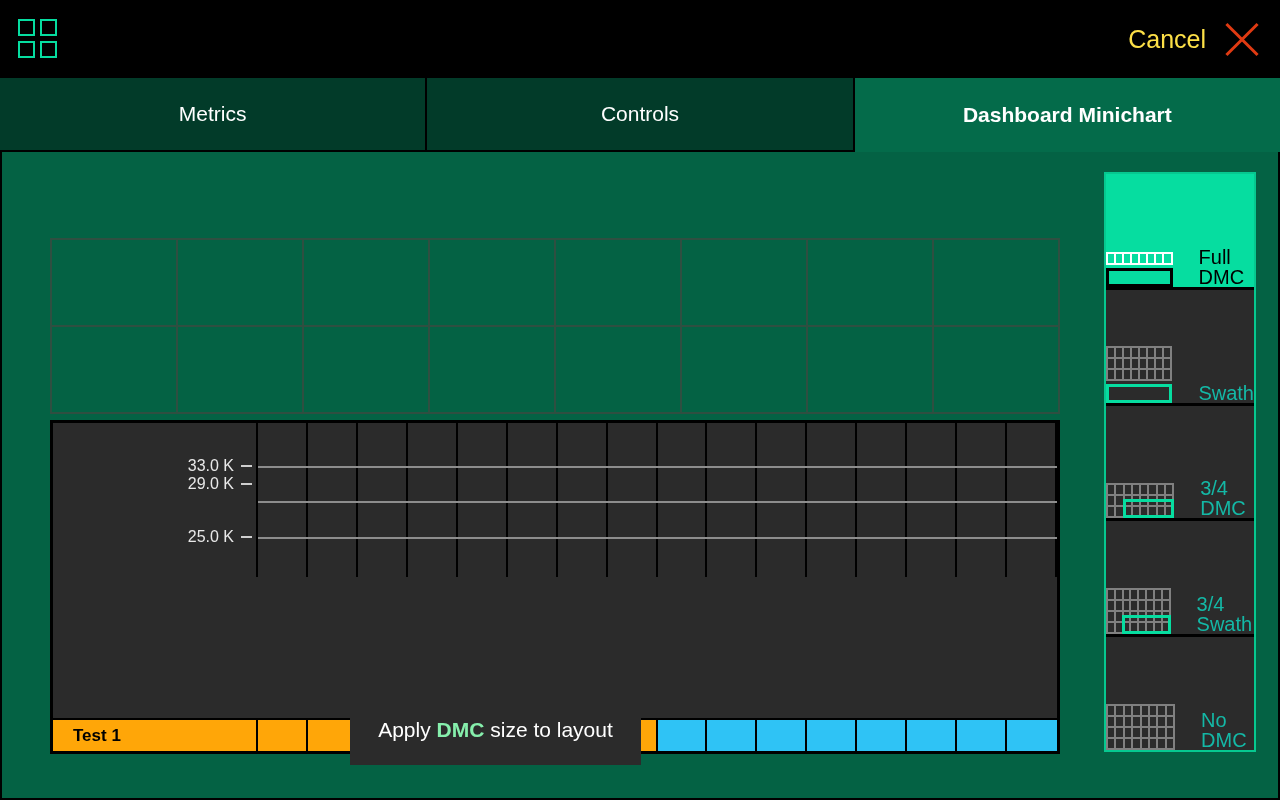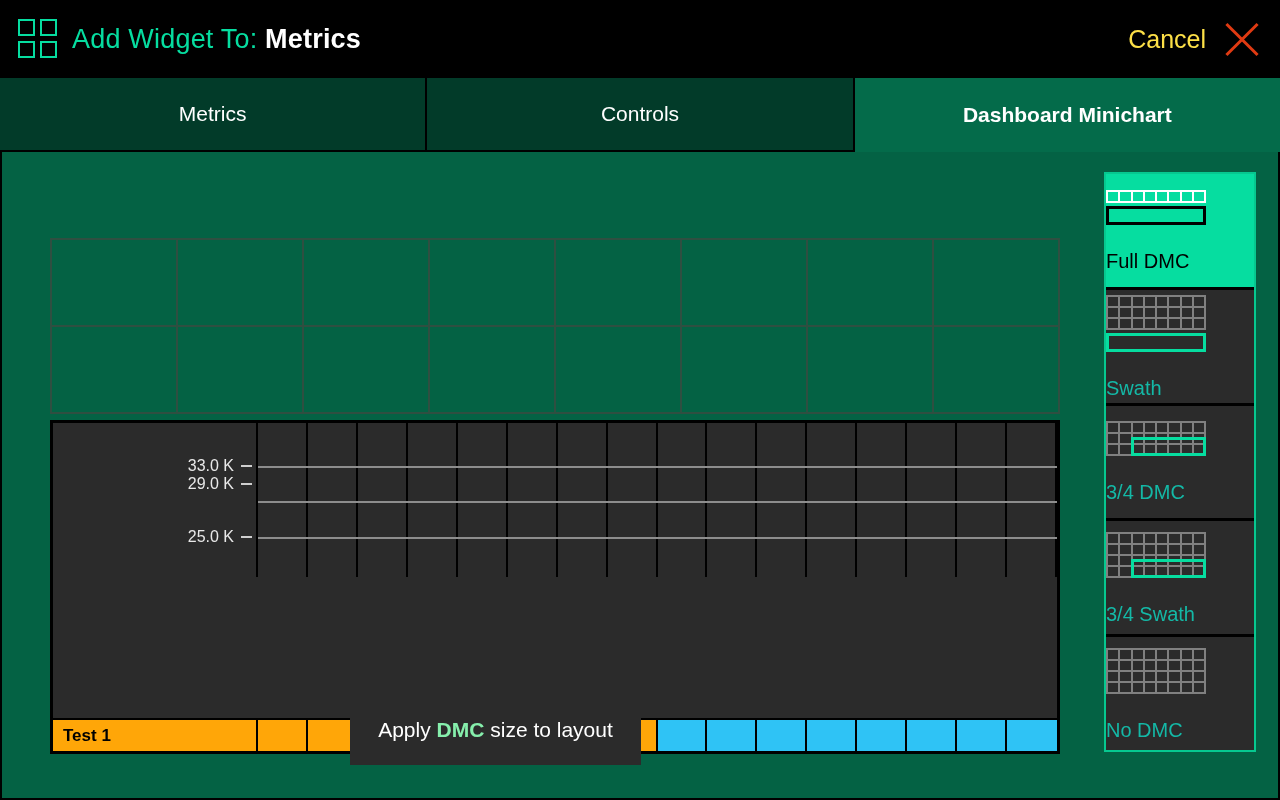--- a/index.html
+++ b/index.html
@@ -148,21 +148,21 @@
     width: 100%; height: 33px;
     display: flex;
     border-top: 2px solid #000;
   }
   .bar-label-cell {
     flex: 0 0 205px;
     background: #ffa608;
     color: #000;
     font-size: 17px; font-weight: bold;
     display: flex; align-items: center;
-    padding-left: 10px;
+    padding-left: 20px;
     border-right: 2px solid #000;
   }
   .bar-cells {
     flex: 1 1 auto;
     display: grid;
     grid-template-columns: repeat(16, 1fr);
   }
   .bar-cell { border-right: 2px solid #000; }
   .bar-cell:last-child { border-right: none; }
 
@@ -184,22 +184,22 @@
     position: absolute; right: 22px; top: 20px;
     width: 152px; height: 580px;
     background: #000;
     border: 2px solid #06c890;
     display: flex; flex-direction: column;
   }
   .option {
     flex: 1 1 0;
     background: #2b2b2b;
     border-bottom: 3px solid #000;
-    display: flex; flex-direction: column;
-    align-items: flex-start; justify-content: center;
+    display: flex; 
+    align-items: flex-end; justify-content: center;
     gap: 26px;
     cursor: pointer;
   }
   .option:last-child { border-bottom: none; }
   .option.selected { background: #06dda0; }
   .option-label {
     color: #14b8a6; font-size: 20px; line-height: 1;
   }
   .option.selected .option-label { color: #000000; }
 
@@ -234,23 +234,20 @@
 <body>
 
 <div id="app">
 
   <div class="header">
     <div class="hdr-icon">
       <span></span>
         <span></span>
         <span></span>
         <span></span>
-    </div>
-    <div class="hdr-title">
-      <span>Add Widget To: </span><b>Metrics</b>
     </div>
     <div class="hdr-right">
       <span class="cancel-label">Cancel</span>
       <span class="x-icon">
           <i></i>
           <i></i>
         </span>
     </div>
   </div>
 

